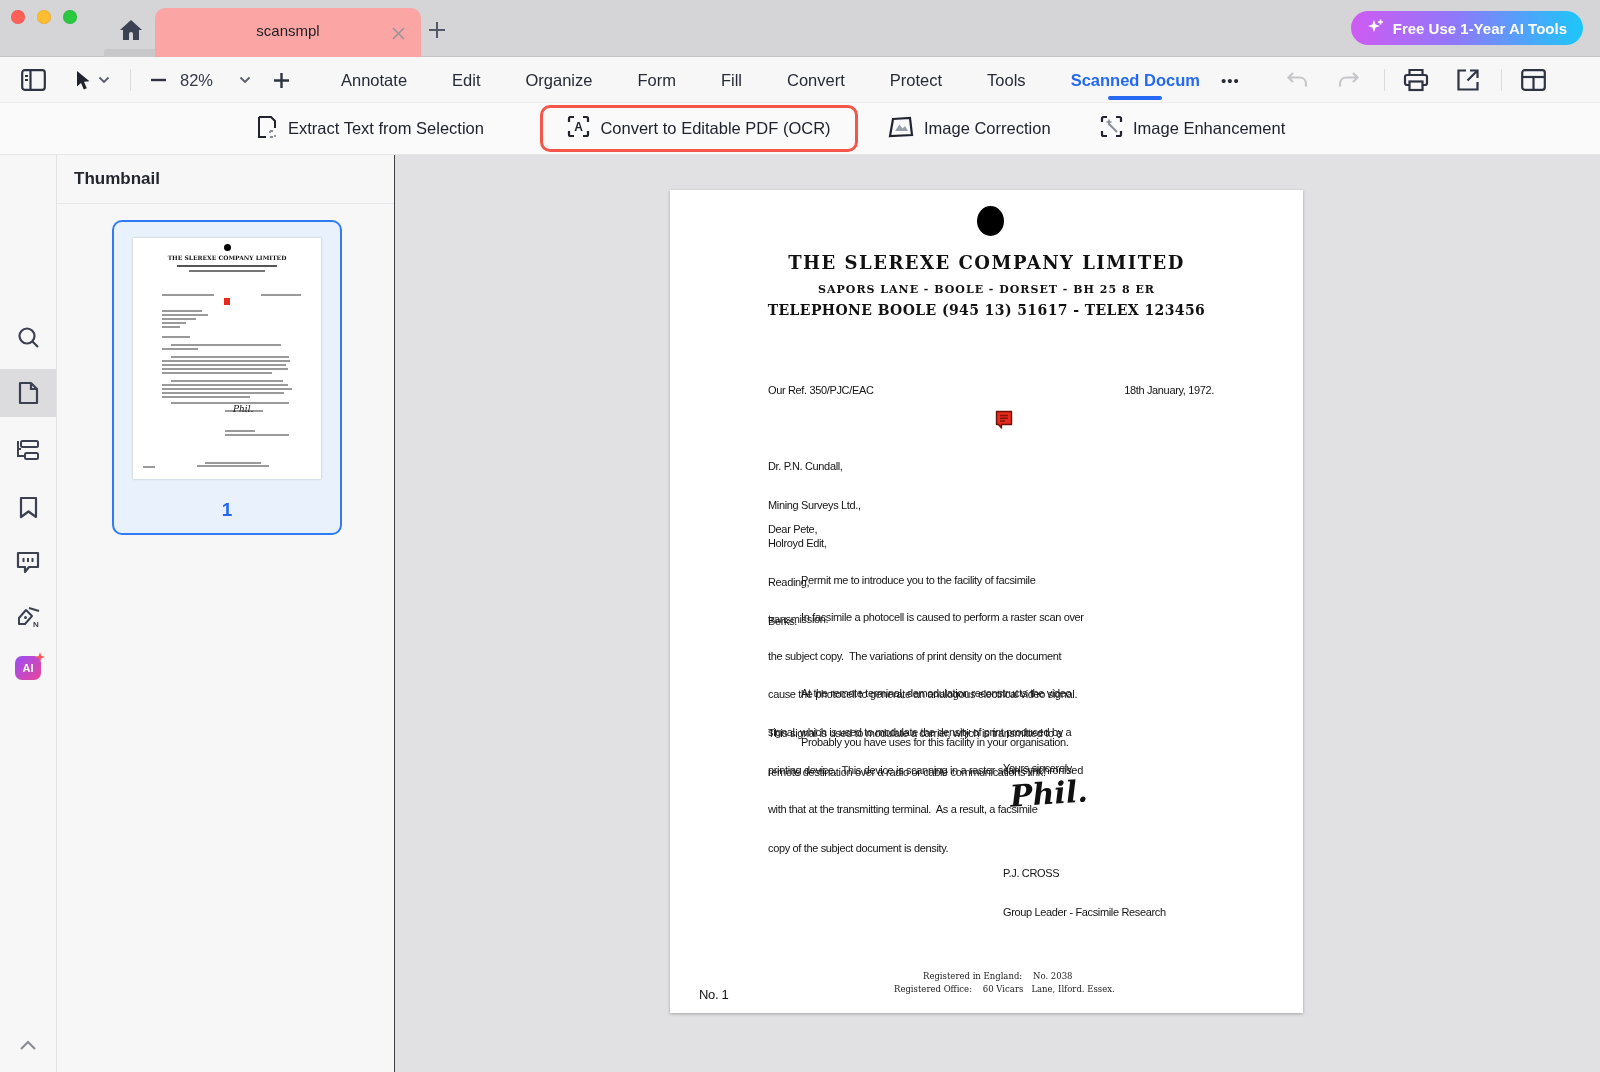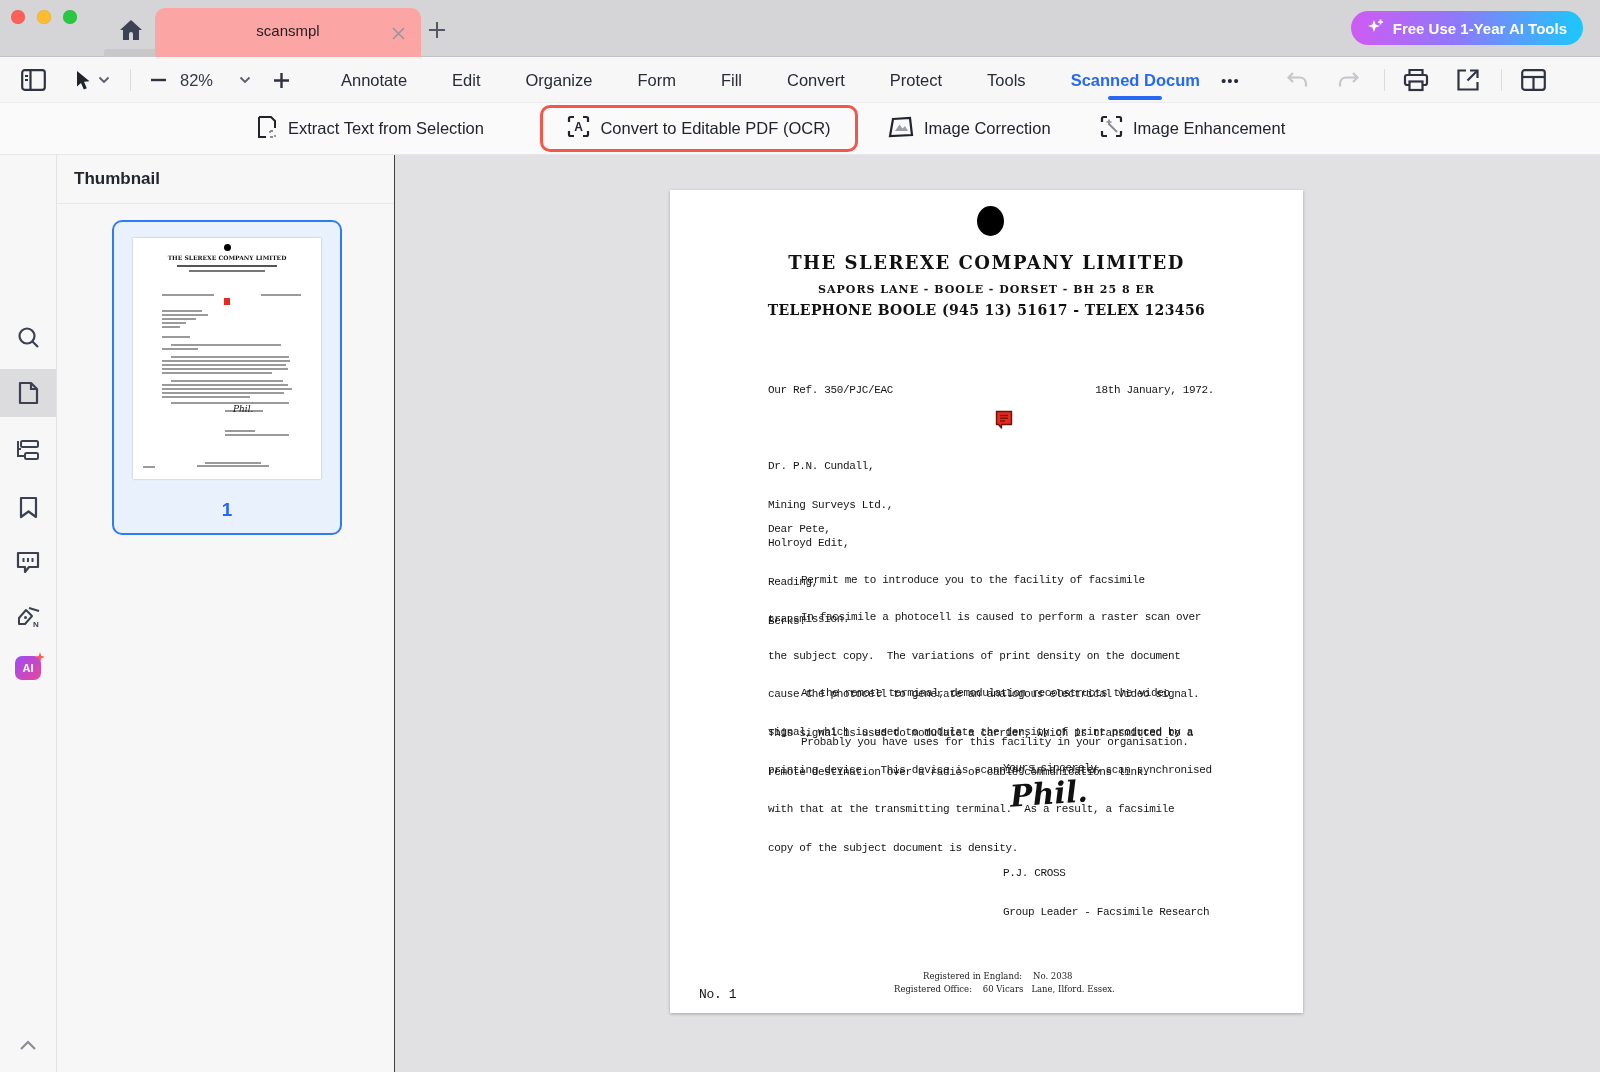--- a/index.html
+++ b/index.html
@@ -91,21 +91,21 @@
           box-shadow:0 1px 3px rgba(0,0,0,.28); }
   .serif { font-family:"DejaVu Serif", serif; color:#111; }
   .company { position:absolute; left:0; top:62px; width:100%; text-align:center;
              font-weight:700; font-size:18px; letter-spacing:1.5px; }
   .addr1 { position:absolute; left:0; top:93px; width:100%; text-align:center;
            font-weight:700; font-size:11px; letter-spacing:1px; }
   .addr2 { position:absolute; left:0; top:112px; width:100%; text-align:center;
            font-weight:700; font-size:14px; letter-spacing:0.4px; }
   .logo { position:absolute; left:307px; top:16px; width:27px; height:30px;
           background:#000; border-radius:50%; }
-  .mono { font-family:Liberation Mono, monospace; font-size:11px; letter-spacing:-0.35px;
+  .mono { font-family:Liberation Sans, sans-serif; font-size:11px; letter-spacing:-0.35px;
           color:#141414; white-space:pre; line-height:12.9px; }
   .note-icon { position:absolute; left:325px; top:220px; width:18px; height:19px; cursor:pointer; }
   .sig { position:absolute; left:340px; top:586px; font-family:"DejaVu Serif",serif;
          font-style:italic; font-weight:700; font-size:30px; color:#111;
          transform:rotate(-4deg); }
   .foot { position:absolute; font-family:"DejaVu Serif",serif; font-size:8.5px; color:#222; white-space:pre; }
   .ind { padding-left:33px; }
 </style>
 </head>
 <body>

